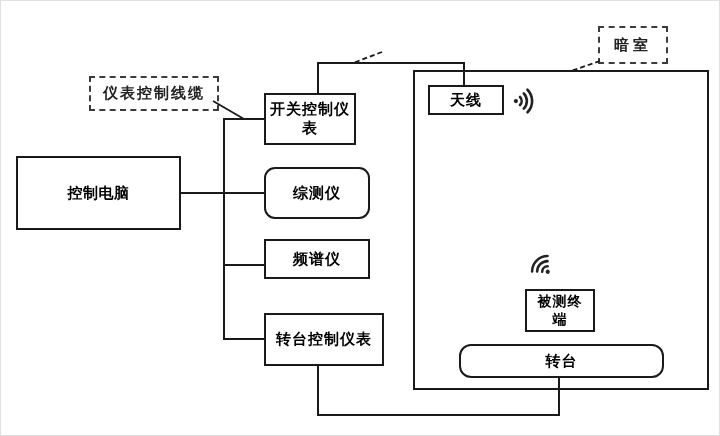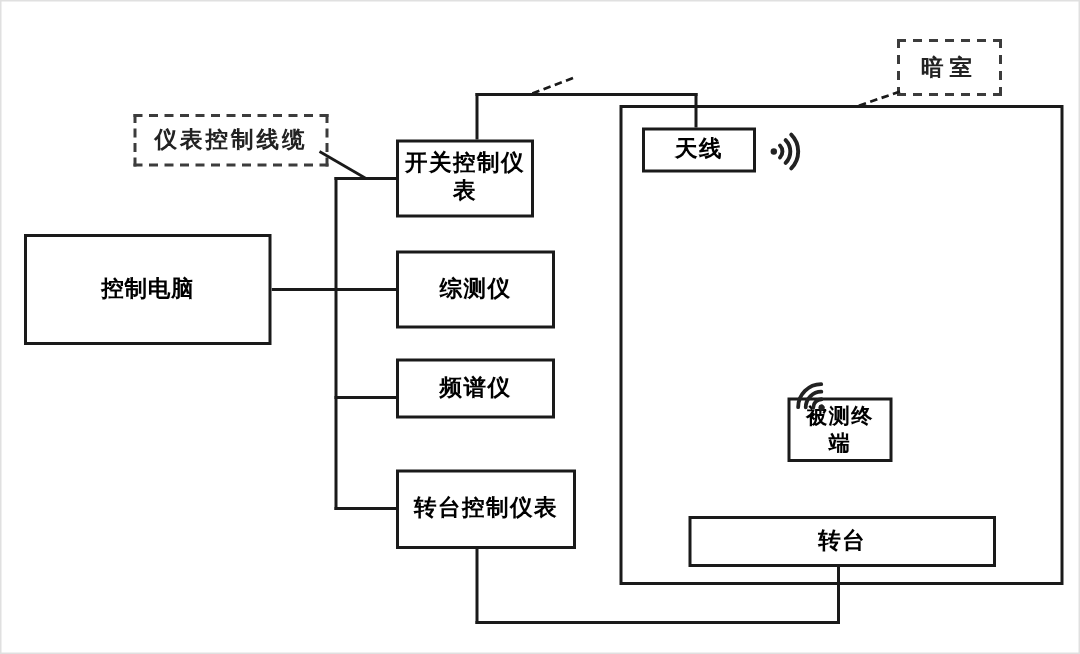--- a/index.html
+++ b/index.html
@@ -77,27 +77,27 @@
   <div class="ln" style="left:316px; top:413px; width:243px; height:2px;"></div>
   <div class="ln" style="left:557px; top:377px; width:2px; height:38px;"></div>
 
   <div class="chamber" style="left:412px; top:69px; width:296px; height:320px;"></div>
 
   <div class="box pc-box" style="left:15px; top:155px; width:165px; height:74px;">
     <div>控制电脑</div>
   </div>
 
   <div class="box" style="left:263px; top:92px; width:92px; height:52px;">开关控制仪表</div>
-  <div class="box" style="left:263px; top:166px; width:106px; height:52px;">综测仪</div>
+  <div class="box" style="left:263px; top:166px; width:106px; height:52px;border-radius:11px;">综测仪</div>
   <div class="box" style="left:263px; top:238px; width:106px; height:40px;">频谱仪</div>
   <div class="box" style="left:263px; top:312px; width:120px; height:53px;">转台控制仪表</div>
 
   <div class="box" style="left:427px; top:84px; width:76px; height:30px;">天线</div>
-  <div class="box dut-box" style="left:524px; top:264px; width:70px; height:43px;">被测终端</div>
-  <div class="box" style="left:458px; top:343px; width:205px; height:34px;">转台</div>
+  <div class="box dut-box" style="left:524px; top:288px; width:70px; height:43px;">被测终端</div>
+  <div class="box" style="left:458px; top:343px; width:205px; height:34px;border-radius:12px;">转台</div>
 
   <div class="callout" style="left:88px; top:75px; width:130px; height:35px;">仪表控制线缆</div>
   <div class="callout" style="left:597px; top:25px; width:70px; height:38px; letter-spacing:4px;">暗室</div>
 
   <svg class="pointers">
     <line x1="212" y1="100" x2="243" y2="118" stroke="#1a1a1a" stroke-width="1.8"></line>
     <line x1="381" y1="51" x2="352" y2="62" stroke="#1a1a1a" stroke-width="1.8" stroke-dasharray="5 3"></line>
     <line x1="599" y1="60" x2="570" y2="70" stroke="#1a1a1a" stroke-width="1.8" stroke-dasharray="5 3"></line>
   </svg>
 

